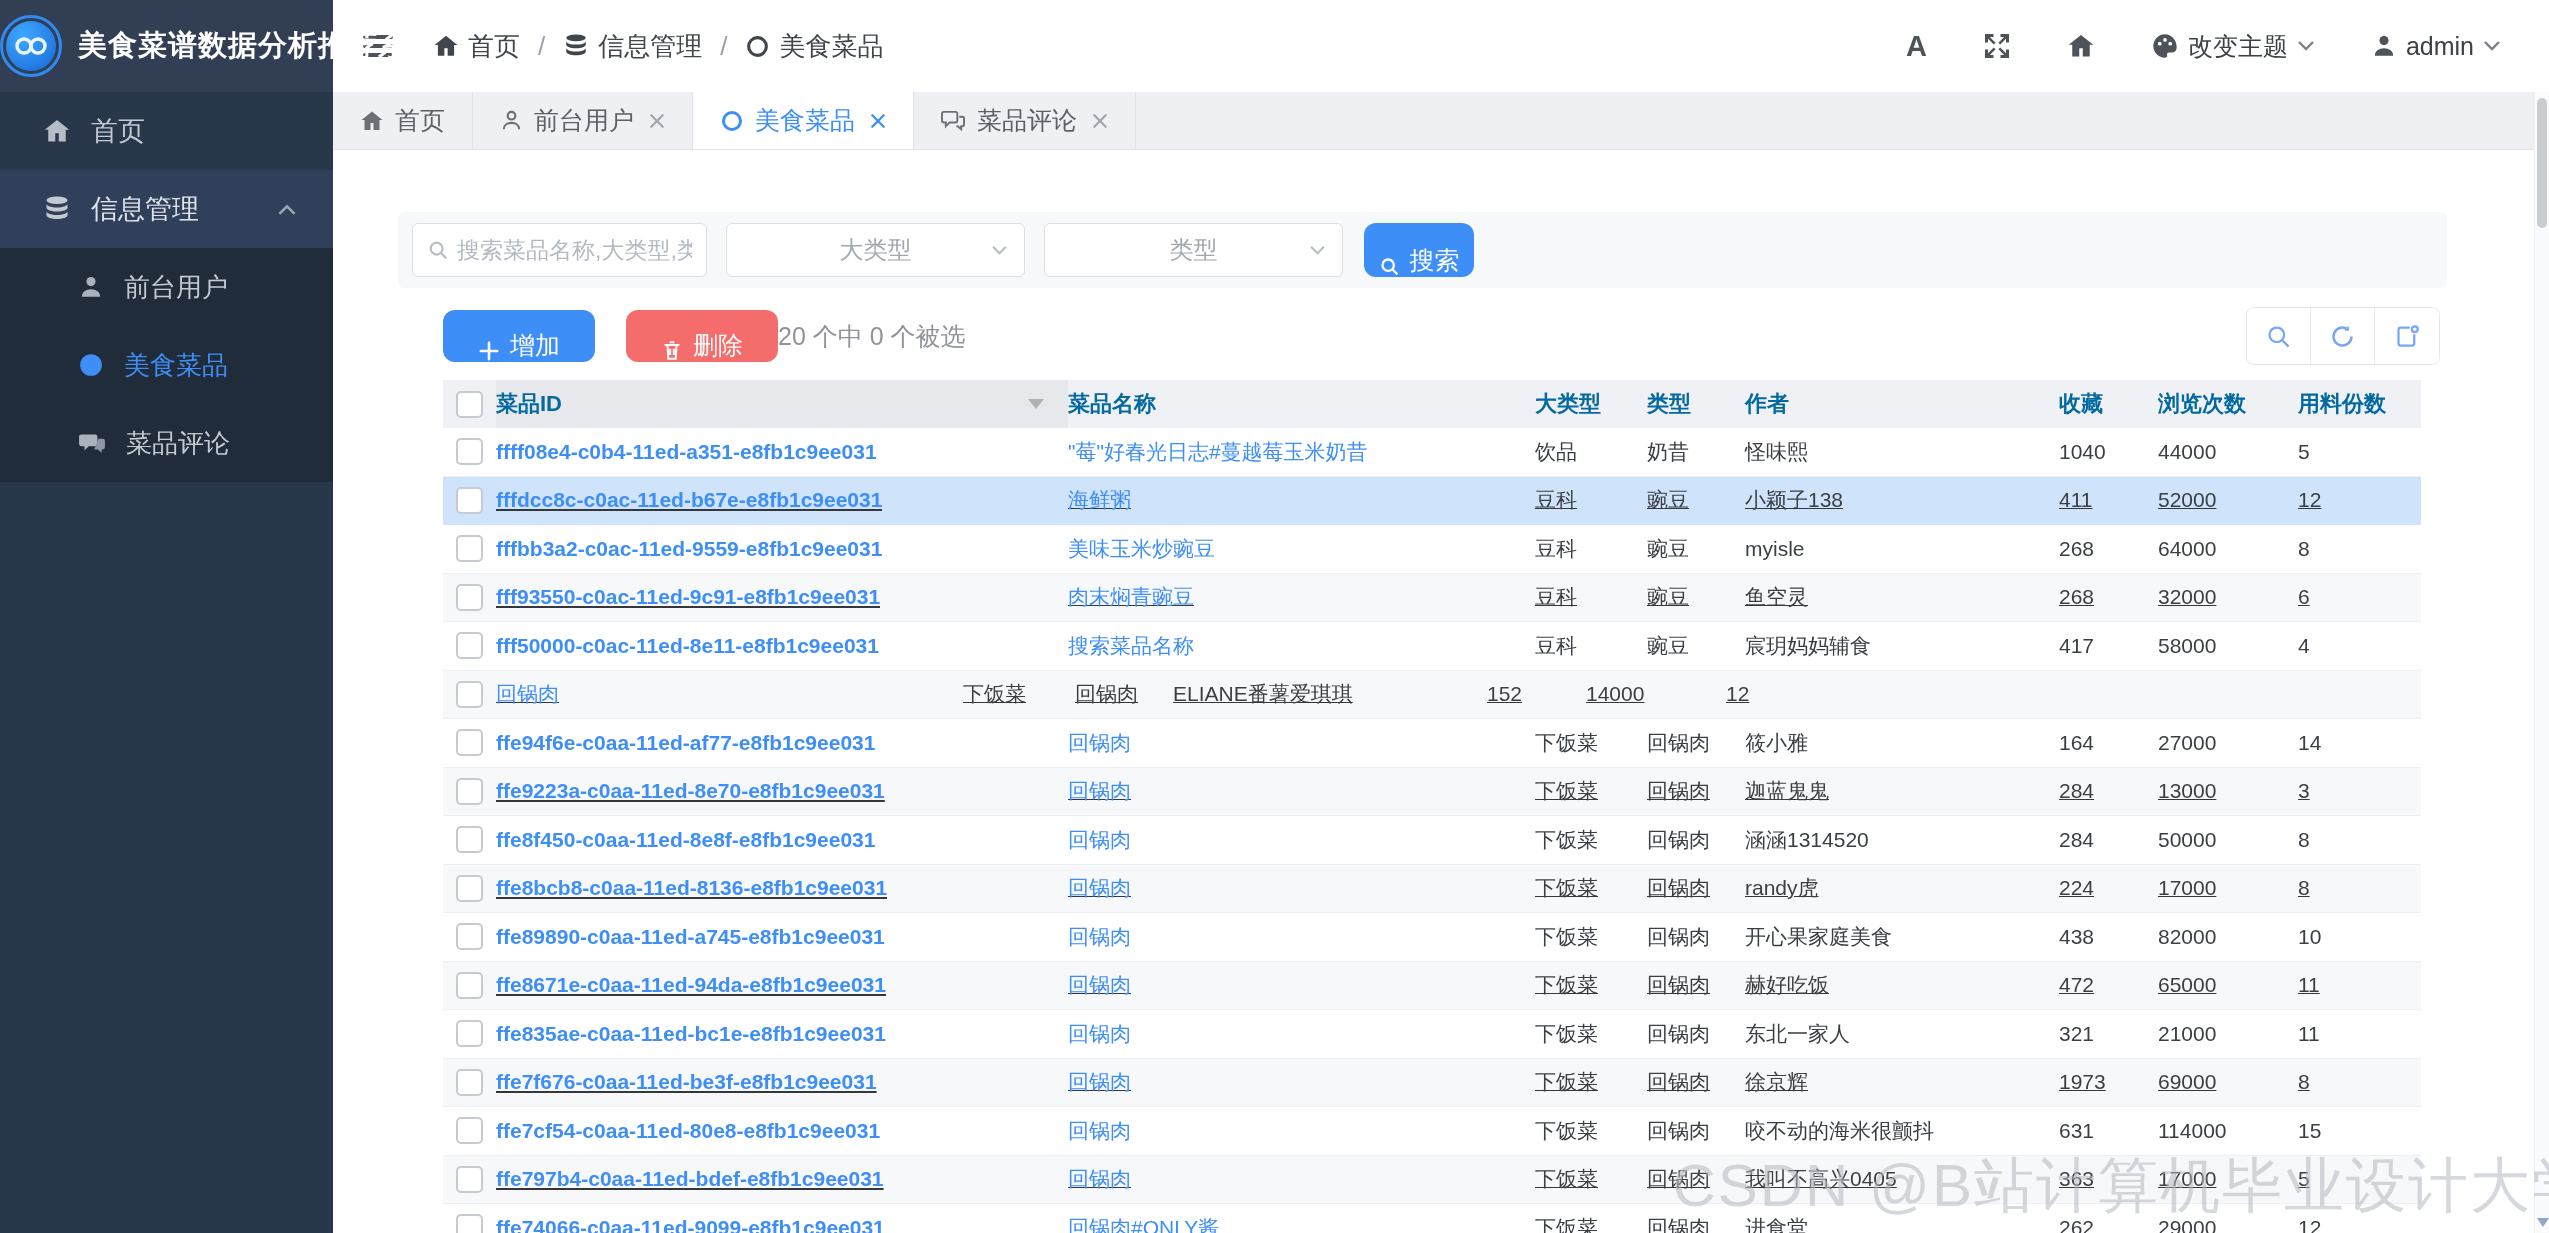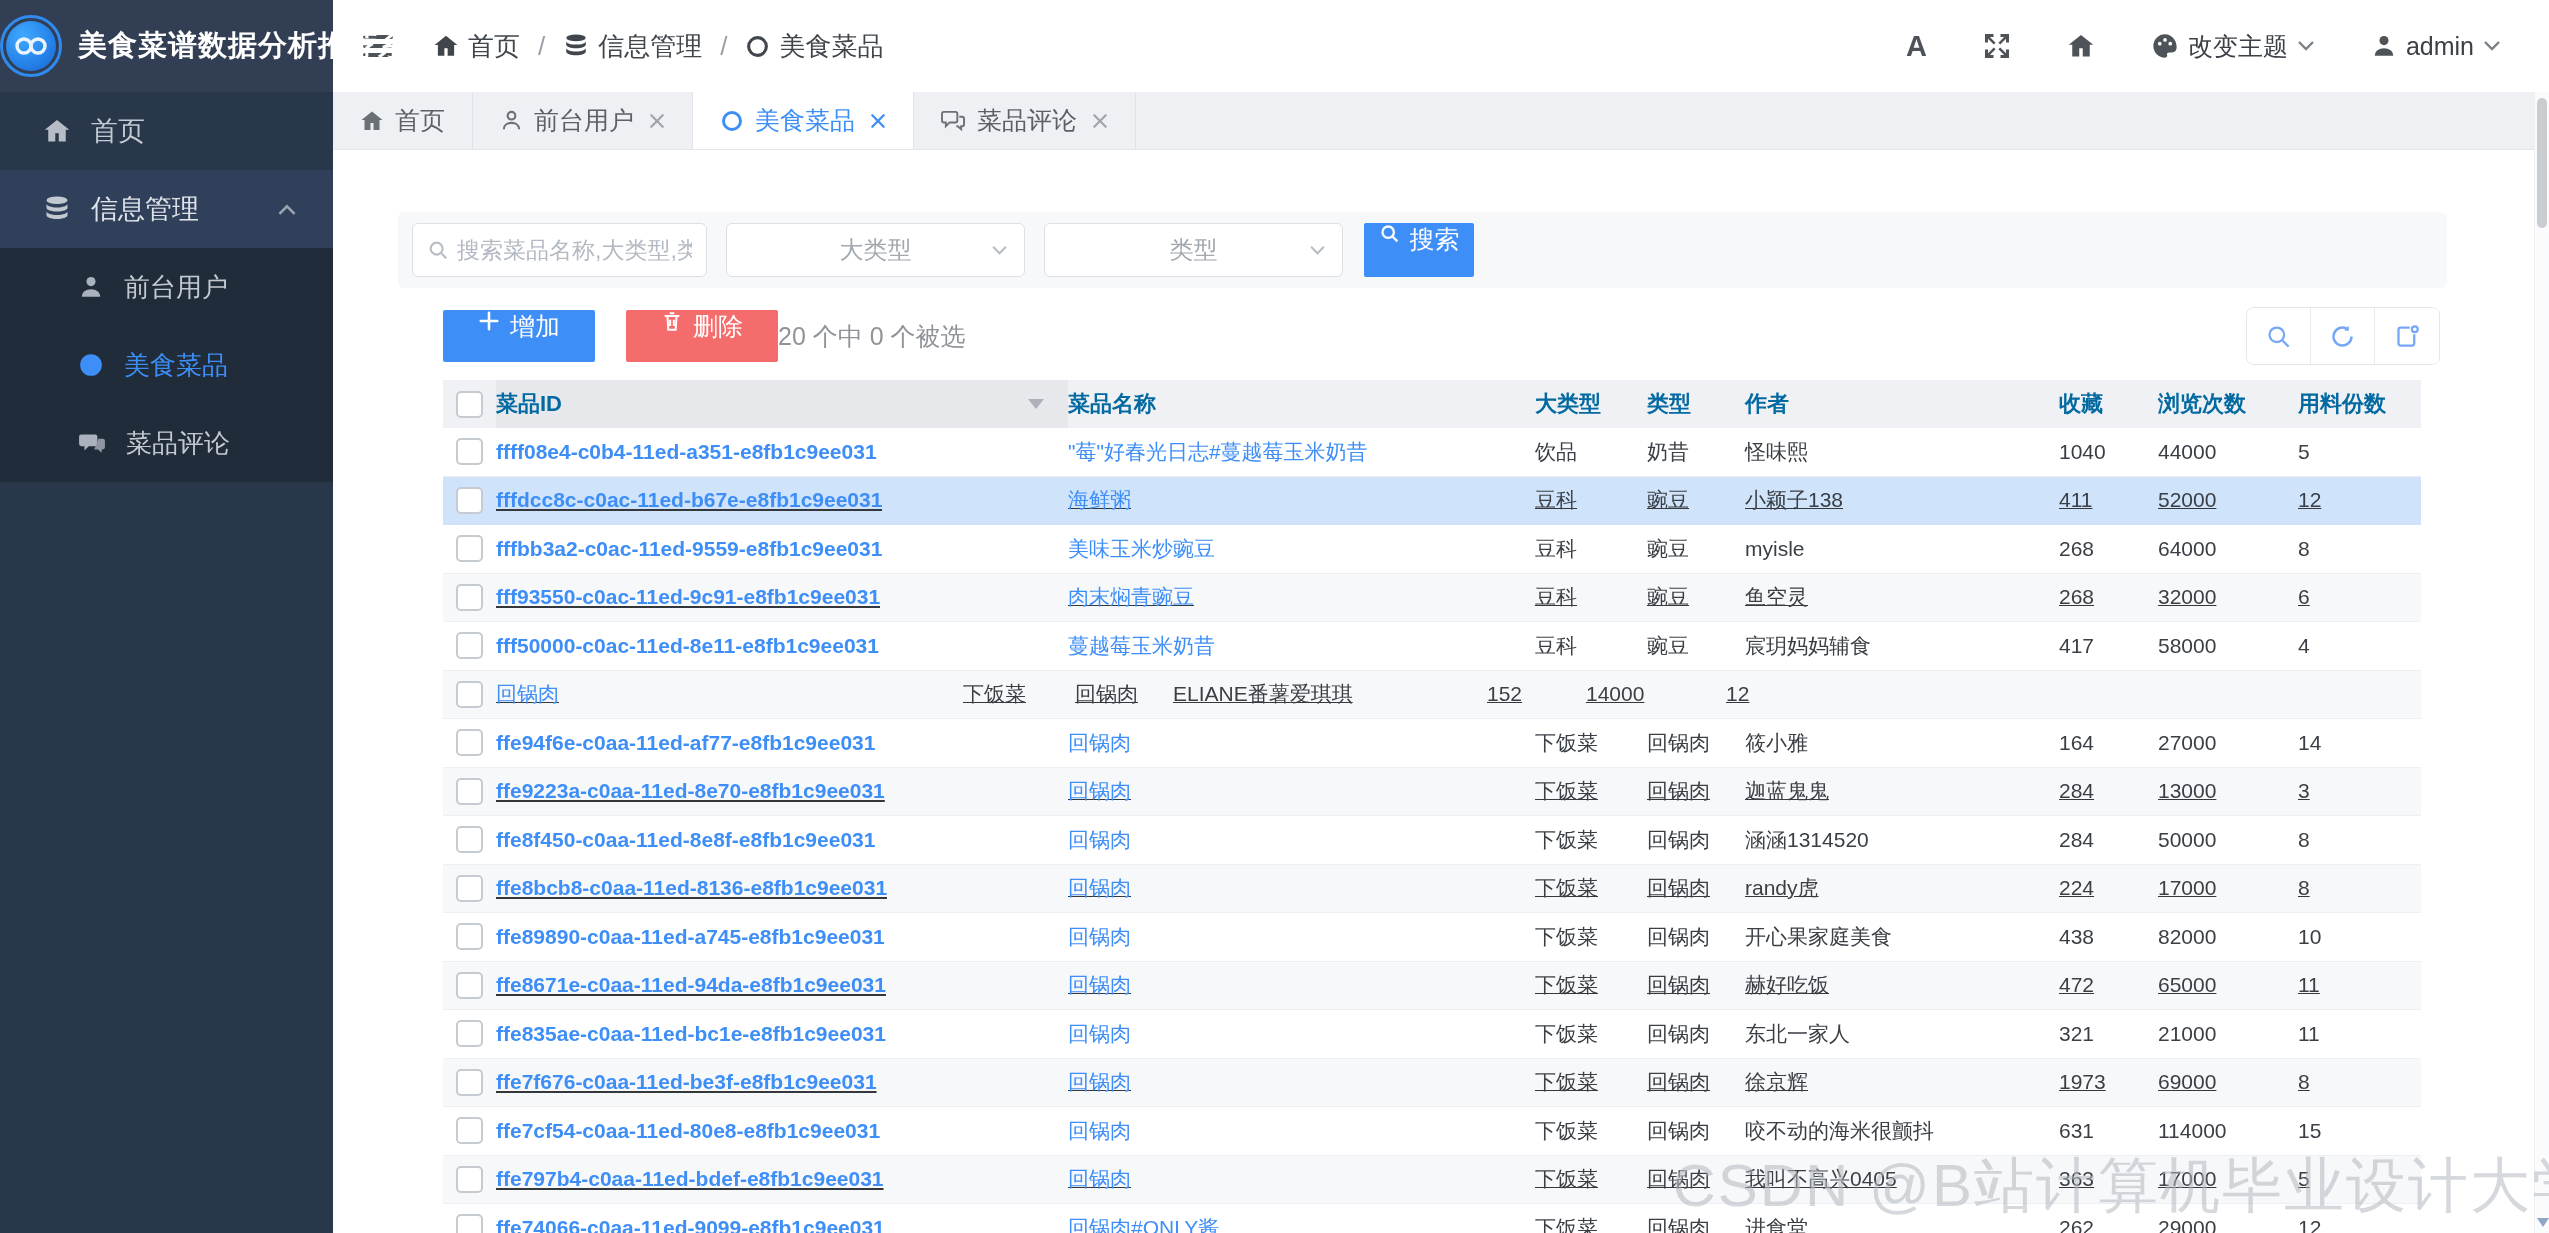--- a/index.html
+++ b/index.html
@@ -77,22 +77,22 @@
     font-family:inherit; background:transparent;
   }
   .s-input input::placeholder{ color:#b3b9c2; }
   .s-select{
     width:299px; height:54px; background:#fff; border:1px solid #dcdfe5; border-radius:6px;
     display:flex; align-items:center; justify-content:center; gap:10px; font-size:24px; color:#a2a8b0;
     position:relative; cursor:pointer;
   }
   .s-select .chev{ position:absolute; right:16px; color:#b6bcc4; }
   .btn{
-    height:54px; border:none; border-radius:2px; color:#fff; font-size:25px;
-    display:inline-flex; align-items:flex-start; justify-content:center; gap:10px;
+    height:54px; border:none; border-radius:12px; color:#fff; font-size:25px;
+    display:inline-flex; align-items:flex-end; justify-content:center; gap:10px;
     font-family:inherit; cursor:pointer;
   }
   .btn-search{ width:110px; background:#3e8ef7; margin-left:2px; }
   
   .toolbar{ position:absolute; left:110px; top:215px; right:109px; height:58px; display:flex; align-items:center; }
   .btn-add{ width:152px; height:52px; background:#3e8ef7; }
   .btn-del{ width:152px; height:52px; background:#f56c6c; margin-left:31px; }
   .sel-count{ font-size:25px; color:#909399; }
   .icon-group{ margin-left:auto; display:flex; border:1px solid #e4e7ea; border-radius:8px; overflow:hidden; background:#fff; }
   .icon-btn{
@@ -520,21 +520,21 @@
       <div class="c-views"><span class="cell">32000</span></div>
       <div class="c-port"><span class="cell">6</span></div>
     </div>
           <div class="trow">
       <div class="c-cb" style="display:flex;justify-content:center;">
         <div class="cbox"></div>
       </div>
       <div class="c-id">
               <span class="cell id-link">fff50000-c0ac-11ed-8e11-e8fb1c9ee031</span>
             </div>
-      <div class="c-name"><span class="cell link">蔓越莓玉米奶昔</span></div>
+      <div class="c-name"><span class="cell link">搜索菜品名称</span></div>
       <div class="c-cat"><span class="cell">豆科</span></div>
       <div class="c-type"><span class="cell">豌豆</span></div>
       <div class="c-author"><span class="cell">宸玥妈妈辅食</span></div>
       <div class="c-fav"><span class="cell">417</span></div>
       <div class="c-views"><span class="cell">58000</span></div>
       <div class="c-port"><span class="cell">4</span></div>
     </div>
           <div class="trow stripe">
       <div class="c-cb" style="display:flex;justify-content:center;">
         <div class="cbox"></div>

